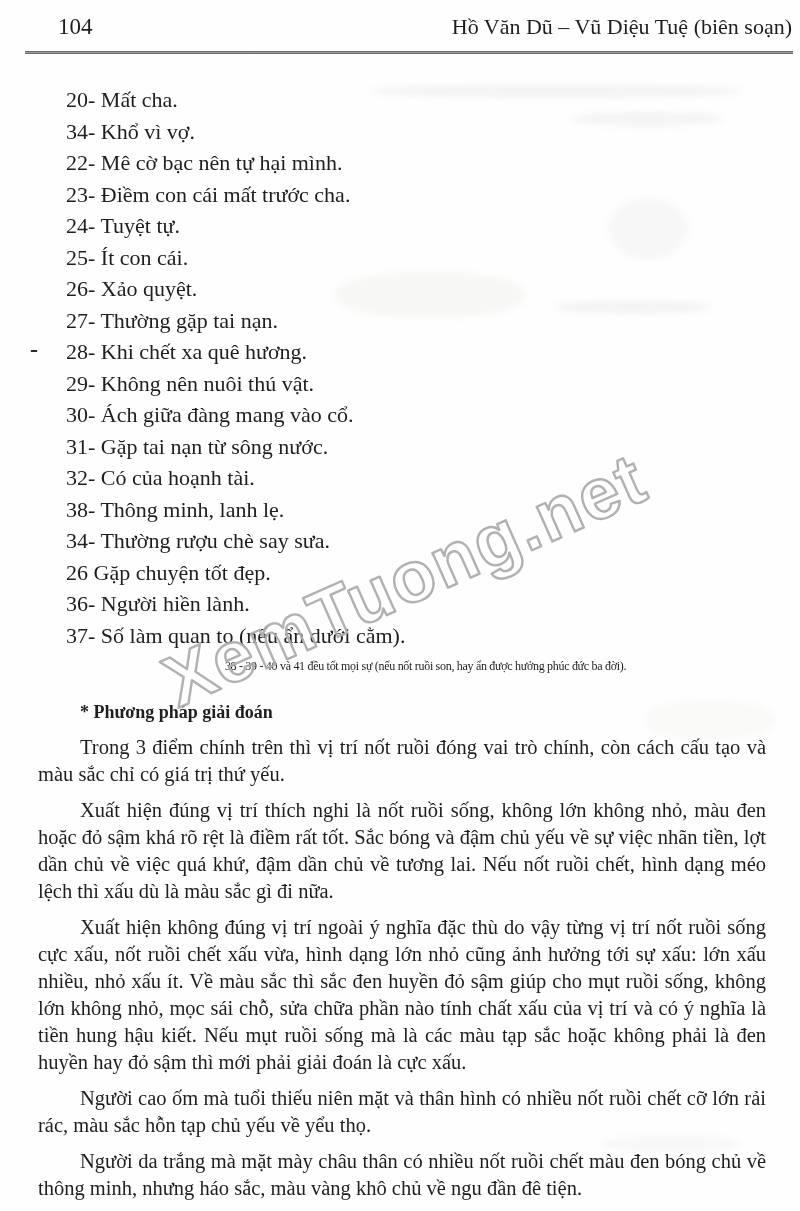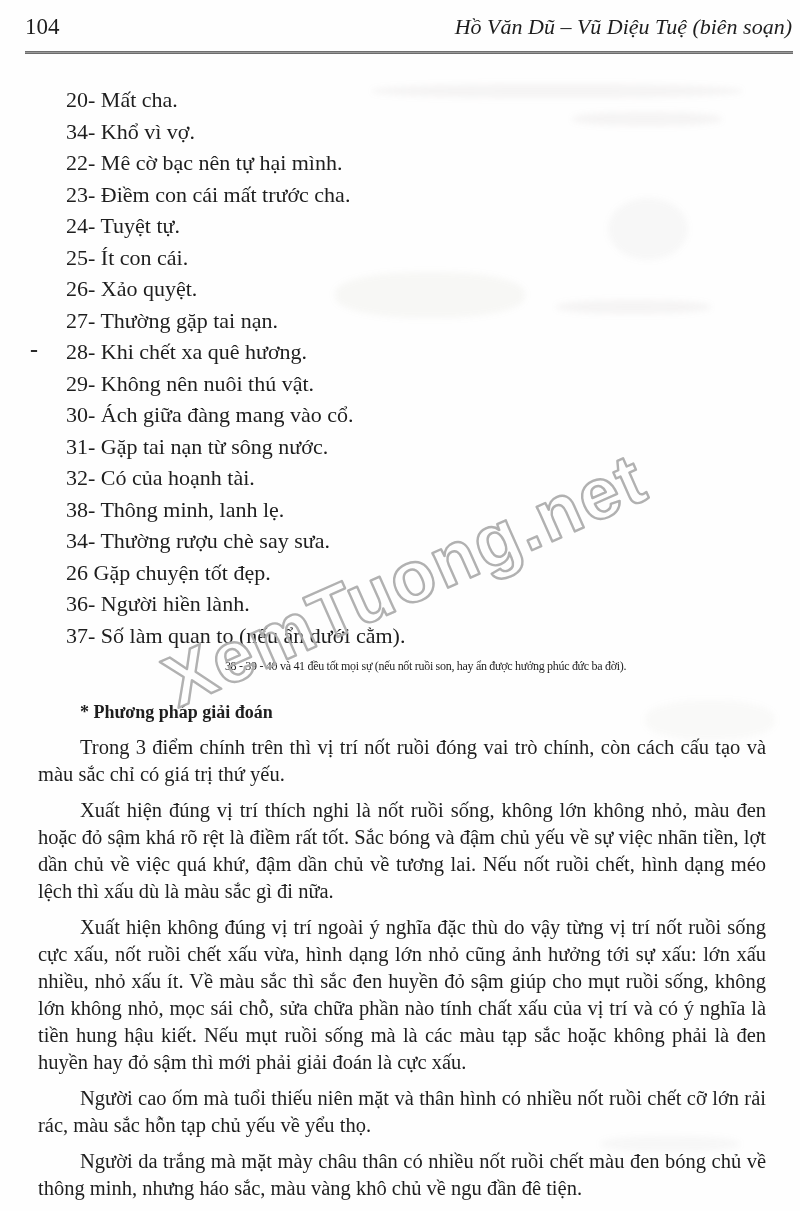--- a/index.html
+++ b/index.html
@@ -17,22 +17,22 @@
   
   .header {
     position: absolute;
     left: 25px;
     right: 8px;
     top: 14px;
     display: flex;
     justify-content: space-between;
     align-items: baseline;
   }
-  .page-num { font-size: 23px; }
-  .author   { font-size: 22px; font-style: italic; }
+  .page-num { font-size: 23px; margin-left: 33px; }
+  .author   { font-size: 22px; }
   .rule {
     position: absolute;
     left: 25px;
     right: 7px;
     top: 51px;
     height: 3px;
     background: linear-gradient(#5a5a5a, #9a9a9a, #565656);
   }
 
   

